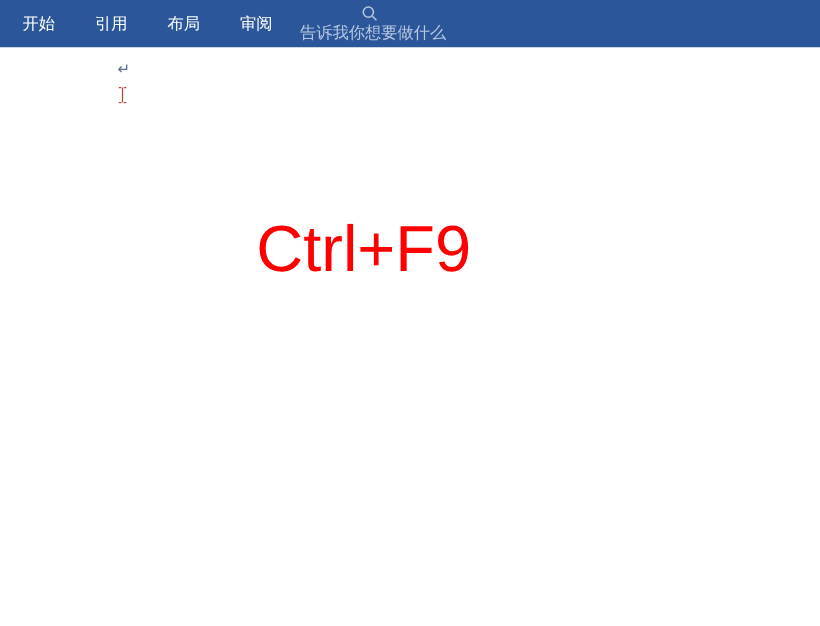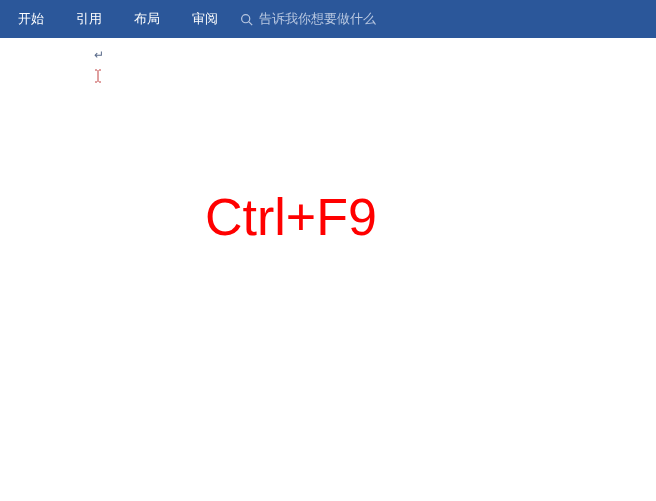--- a/index.html
+++ b/index.html
@@ -30,20 +30,21 @@
       display: flex;
       align-items: center;
       cursor: pointer;
     }
     .tell-me {
       display: flex;
       align-items: center;
       margin-left: 6px;
       color: #b8c7e0;
       font-size: 13px;
+      flex-direction: column;
     }
     .tell-me-icon {
       margin-right: 6px;
       color: #b8c7e0;
       display: inline-flex;
       align-items: center;
     }
     .tell-me-icon svg {
       width: 13px;
       height: 13px;
@@ -69,21 +70,21 @@
       width: 8px;
       height: 14px;
     }
     .text-cursor svg {
       width: 8px;
       height: 14px;
     }
     .annotation {
       position: absolute;
       left: 205px;
-      top: 149px;
+      top: 132px;
       color: #ff0000;
       font-size: 52px;
       font-weight: 400;
       font-family: "Segoe UI", "Microsoft YaHei", sans-serif;
     }
   </style>
 </head>
 <body>
 
 <div class="ribbon-tabs">

